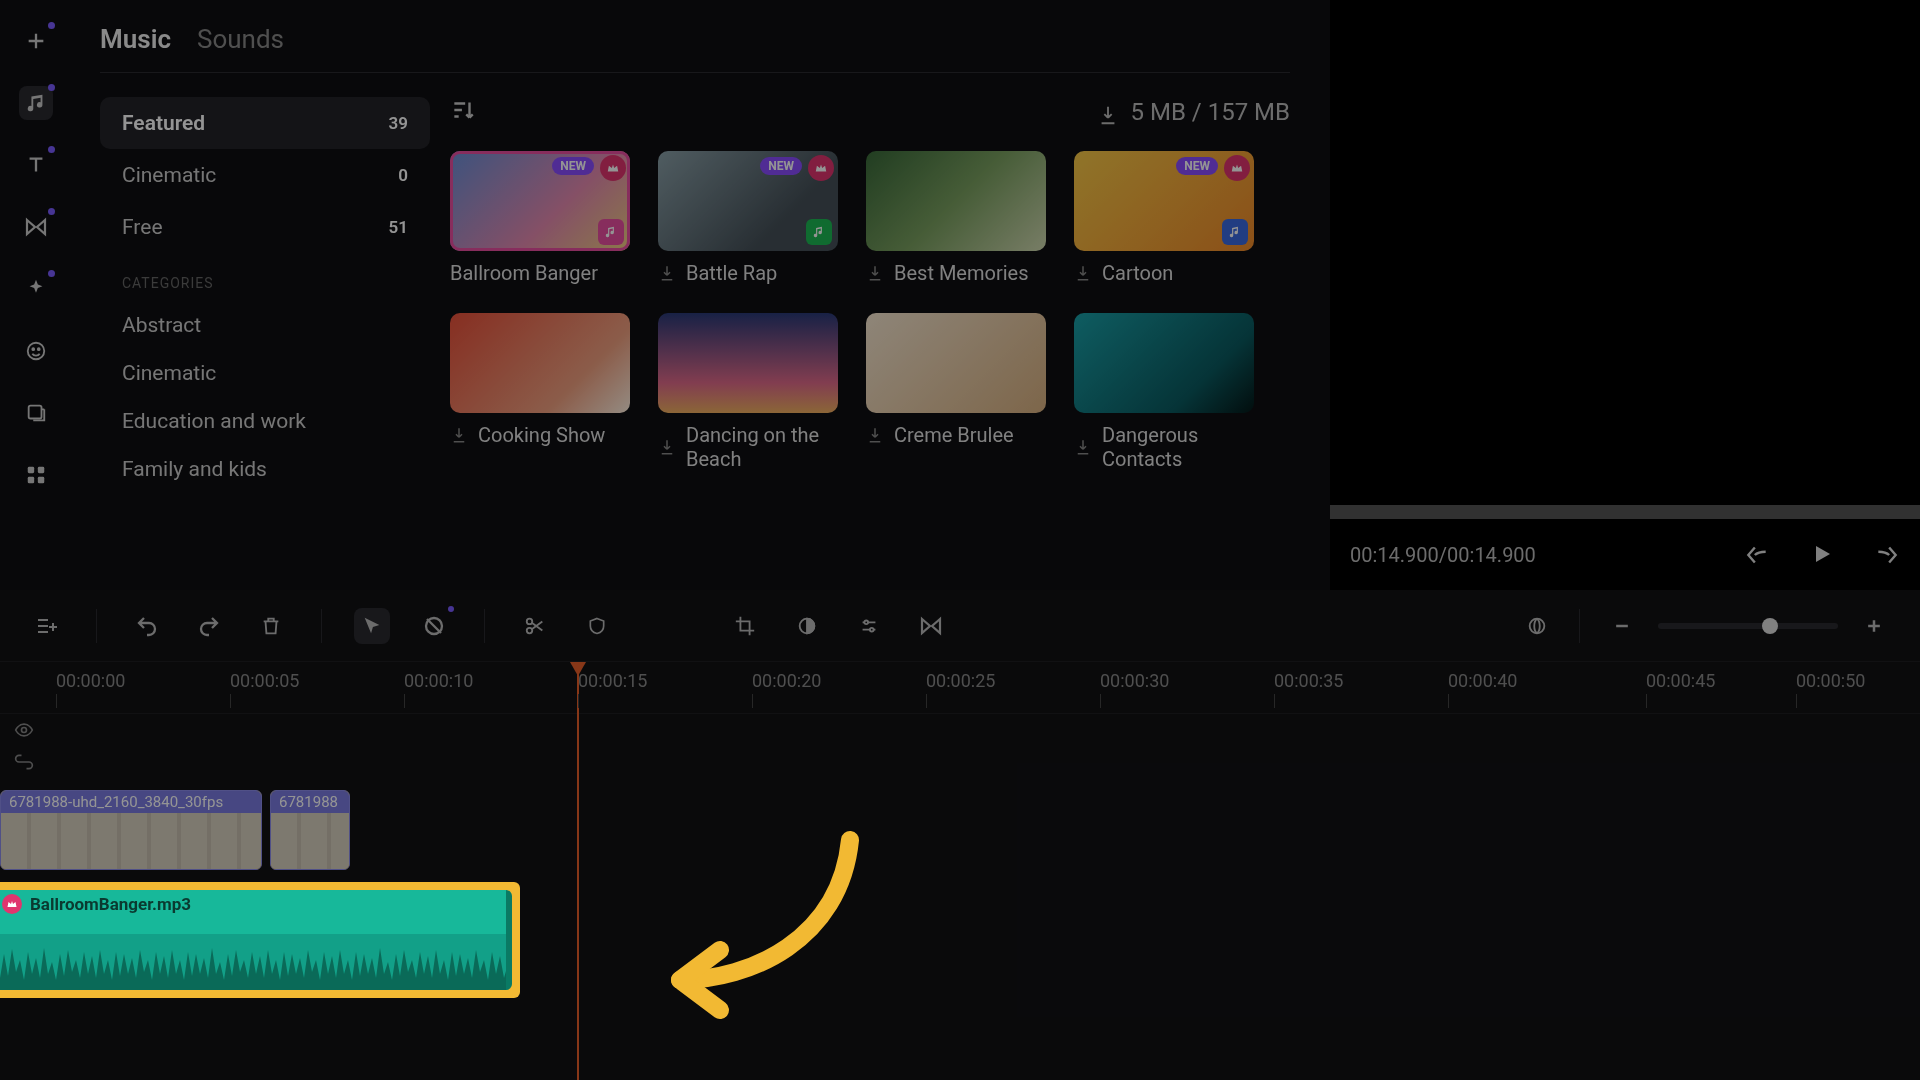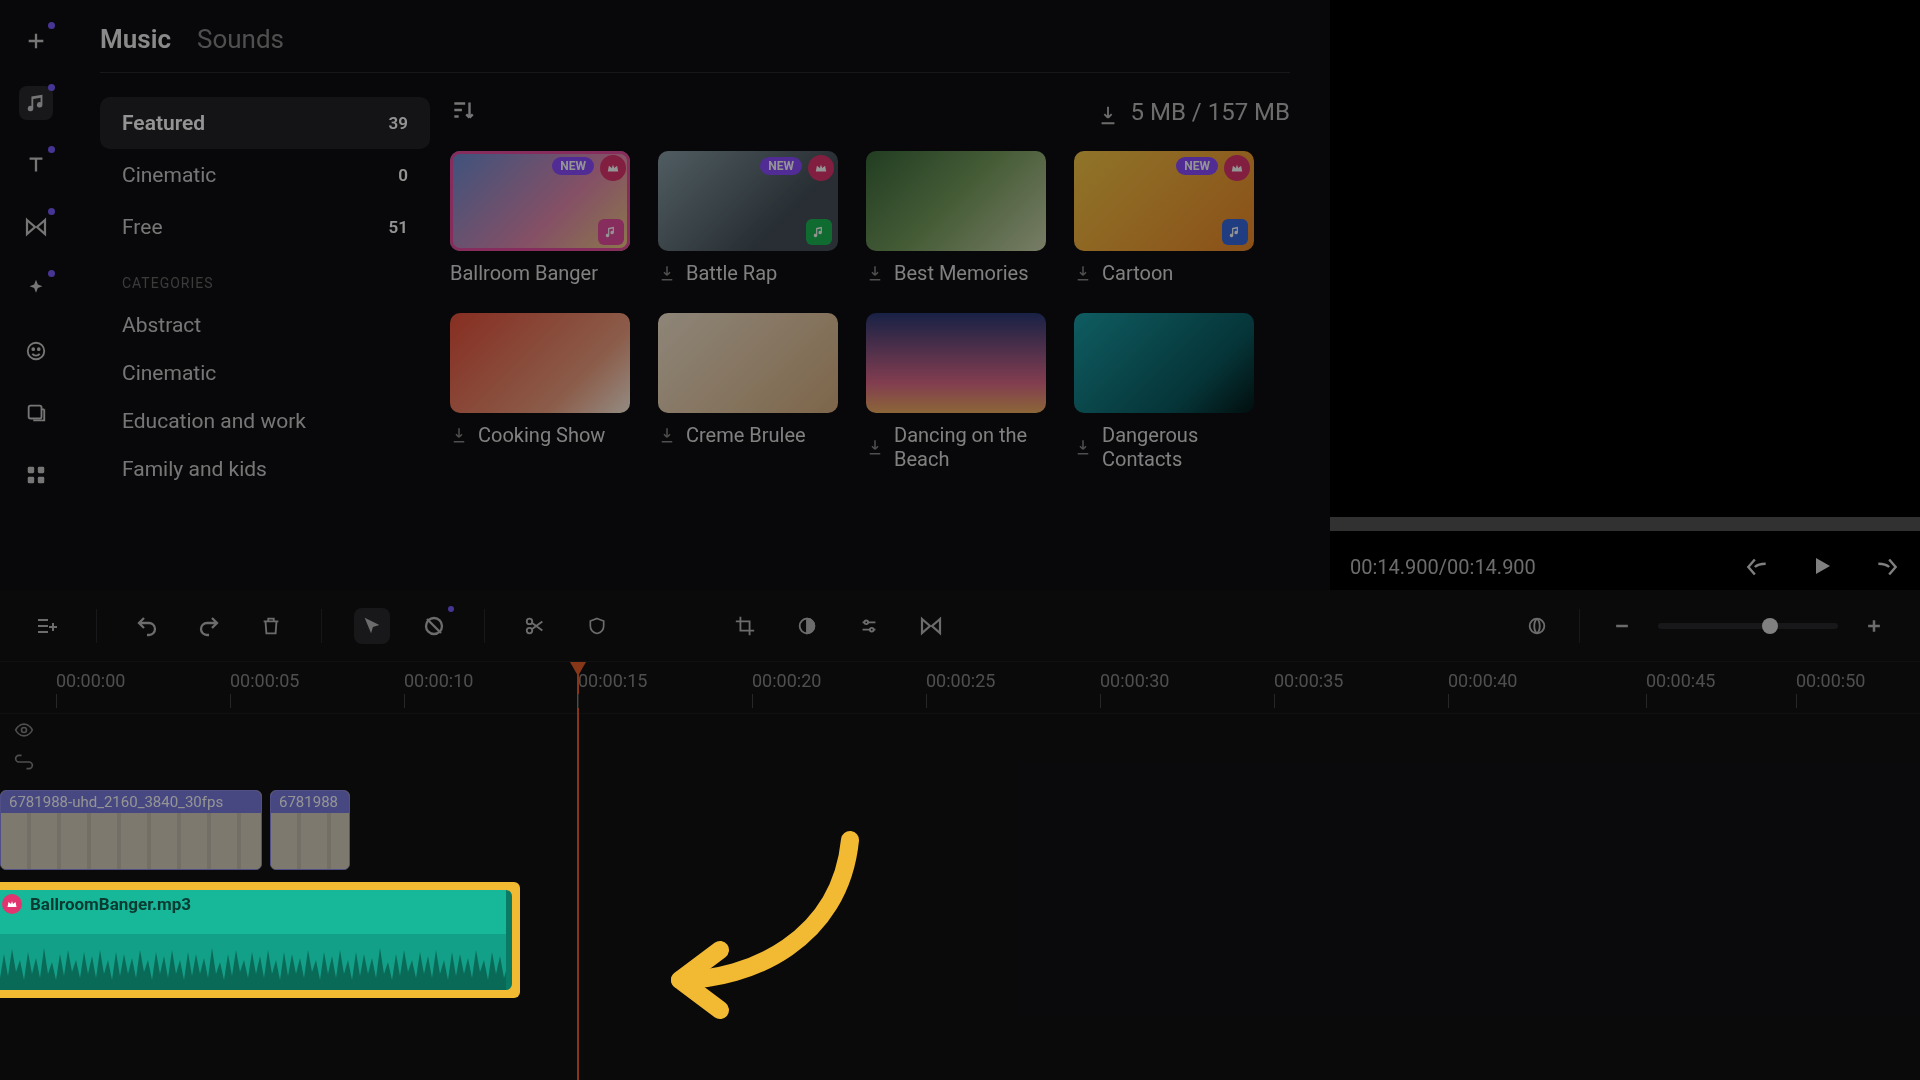--- a/index.html
+++ b/index.html
@@ -70,21 +70,21 @@
   .g2{background:linear-gradient(135deg,#8aa0a8,#455058 70%);}
   .g3{background:linear-gradient(135deg,#3a6a3a,#7aa060,#cfd8b0);}
   .g4{background:linear-gradient(135deg,#f7c948,#f08a2a);}
   .g5{background:linear-gradient(135deg,#e8503a,#f0a080 70%,#fff0e0);}
   .g6{background:linear-gradient(135deg,#f5e6d0,#d8b080);}
   .g7{background:linear-gradient(180deg,#2a3a78,#e06a8a 70%,#f0b060);}
   .g8{background:linear-gradient(135deg,#1aa0a8,#0a5a60 70%,#041818);}
 
   
   .preview {
-    position:absolute; right:0; top:12px; width:590px; height:590px; background:#000;
+    position:absolute; right:0; top:0; width:590px; height:590px; background:#000;
   }
   .preview .scrub {
     position:absolute; left:0; right:0; top:505px; height:14px; background:#555;
   }
   .preview .ctrls {
     position:absolute; left:20px; right:20px; top:542px; display:flex; align-items:center; gap:28px;
     font-family: "Menlo","Consolas",monospace; font-size:20px; color:#bbb;
   }
   .preview .ctrls .btns { margin-left:auto; display:flex; gap:40px; color:#ddd;}
   .preview .ctrls .btns .pbtn { cursor:pointer; }
@@ -321,35 +321,35 @@
           <div class="card">
             <div class="thumb g5 "></div>
             <div class="title-row">
               <svg class="dl-ico" viewBox="0 0 24 24" fill="none" stroke="currentColor" stroke-width="2">
                 <path d="M12 3v12m0 0l-4-4m4 4l4-4M5 21h14"></path>
               </svg>
               <span>Cooking Show</span>
             </div>
           </div>
           <div class="card">
+            <div class="thumb g7 "></div>
+            <div class="title-row">
+              <svg class="dl-ico" viewBox="0 0 24 24" fill="none" stroke="currentColor" stroke-width="2">
+                <path d="M12 3v12m0 0l-4-4m4 4l4-4M5 21h14"></path>
+              </svg>
+              <span>Dancing on the Beach</span>
+            </div>
+          </div>
+          <div class="card">
             <div class="thumb g6 "></div>
             <div class="title-row">
               <svg class="dl-ico" viewBox="0 0 24 24" fill="none" stroke="currentColor" stroke-width="2">
                 <path d="M12 3v12m0 0l-4-4m4 4l4-4M5 21h14"></path>
               </svg>
               <span>Creme Brulee</span>
-            </div>
-          </div>
-          <div class="card">
-            <div class="thumb g7 "></div>
-            <div class="title-row">
-              <svg class="dl-ico" viewBox="0 0 24 24" fill="none" stroke="currentColor" stroke-width="2">
-                <path d="M12 3v12m0 0l-4-4m4 4l4-4M5 21h14"></path>
-              </svg>
-              <span>Dancing on the Beach</span>
             </div>
           </div>
           <div class="card">
             <div class="thumb g8 "></div>
             <div class="title-row">
               <svg class="dl-ico" viewBox="0 0 24 24" fill="none" stroke="currentColor" stroke-width="2">
                 <path d="M12 3v12m0 0l-4-4m4 4l4-4M5 21h14"></path>
               </svg>
               <span>Dangerous Contacts</span>
             </div>

